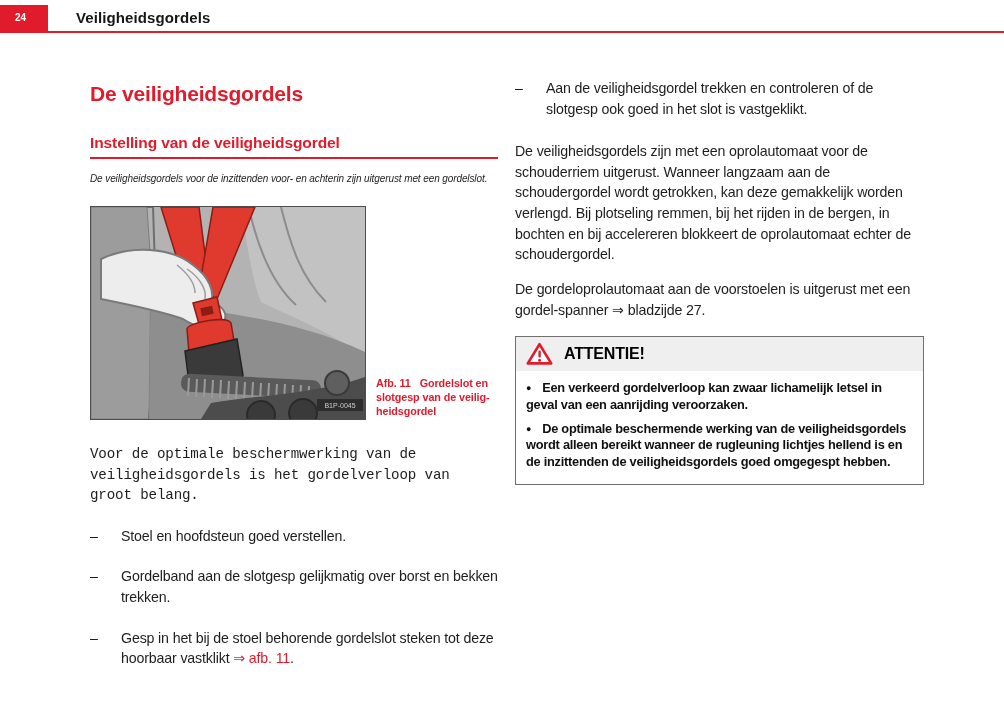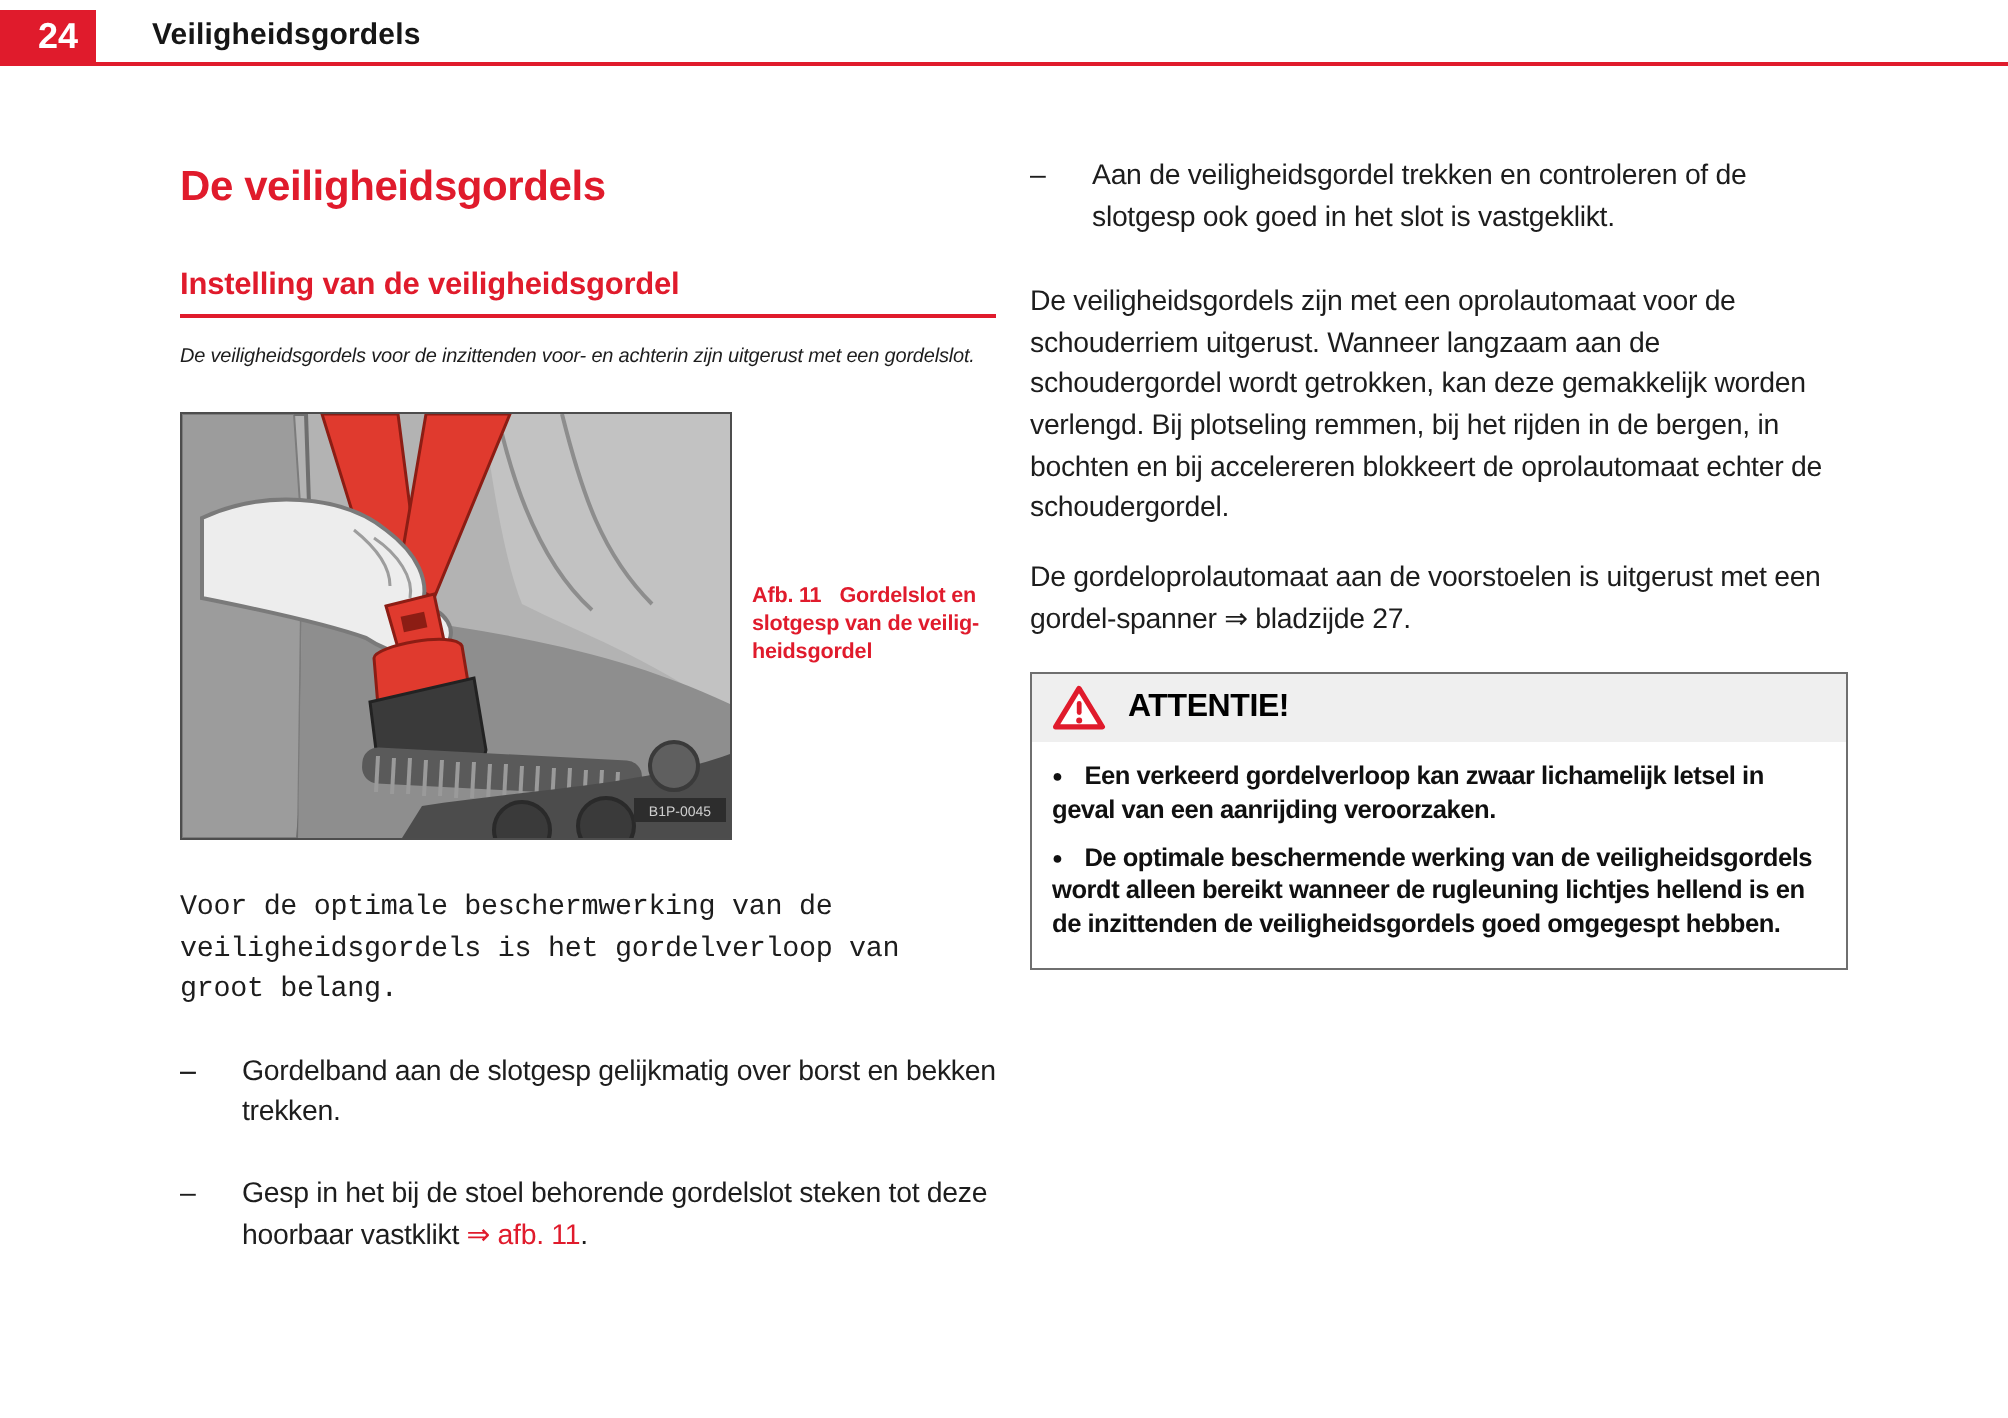--- a/index.html
+++ b/index.html
@@ -3,22 +3,22 @@
 <meta charset="utf-8">
 <style>
   html,body{margin:0;padding:0;background:#ffffff;}
   .page{
     position:relative;width:1004px;height:709px;background:#ffffff;overflow:hidden;
     font-family:"Liberation Sans","DejaVu Sans",sans-serif;color:#1d1d1d;
   }
   
   .page-number-box{
     position:absolute;left:0;top:5px;width:48px;height:26px;background:#e01b2c;
-    color:#ffffff;font-size:18px;font-weight:bold;text-align:right;
-    line-height:26px;padding-right:9px;box-sizing:border-box;
+    color:#ffffff;font-size:10px;font-weight:bold;text-align:right;
+    line-height:26px;padding-right:22px;box-sizing:border-box;
   }
   .header-title{
     position:absolute;left:76px;top:5px;height:26px;line-height:26px;
     font-size:15px;font-weight:bold;color:#161616;letter-spacing:.1px;
   }
   .header-rule{position:absolute;left:0;top:31px;width:1004px;height:2px;background:#e01b2c;}
   
   .col-left{position:absolute;left:90px;top:75px;width:408px;}
   .col-right{position:absolute;left:515px;top:78px;width:409px;}
   h1.doc-title{margin:7px 0 0 0;font-size:21px;font-weight:bold;color:#e01b2c;letter-spacing:-.2px;}
@@ -27,21 +27,21 @@
     padding-bottom:5px;border-bottom:2px solid #e01b2c;letter-spacing:-.1px;
   }
   .intro{margin-top:12px;font-size:10px;font-style:italic;line-height:1.5;color:#1d1d1d;letter-spacing:-.1px;}
   .body-text{font-size:14.2px;line-height:1.45;letter-spacing:-.15px;color:#1d1d1d;}
   .para1-left{margin-top:24px;font-family:Liberation Mono, monospace;}
   .dash-list{margin-top:20px;}
   .dash-item{position:relative;padding-left:31px;margin-bottom:20px;}
   .dash-item .dash{position:absolute;left:0;top:0;}
   .ref-red{color:#e01b2c;}
   
-  .figure-row{margin-top:20px;display:flex;align-items:center;gap:10px;}
+  .figure-row{margin-top:20px;display:flex;align-items:flex-end;gap:10px;}
   .figure-frame{
     width:276px;height:214px;border:1px solid #4d4d4d;box-sizing:border-box;
     background:#b3b3b3;flex:0 0 auto;overflow:hidden;
   }
   .figure-caption{
     width:122px;font-size:10.8px;font-weight:bold;color:#e01b2c;
     line-height:1.3;padding-bottom:2px;letter-spacing:-.1px;
   }
   .figure-caption .cap-label{margin-right:9px;}
   
@@ -137,21 +137,21 @@
       <div class="figure-caption">
         <span class="cap-label">Afb. 11</span><span>Gordelslot en slotgesp van de veilig-heidsgordel</span>
       </div>
     </div>
 
     <p class="body-text para1-left">Voor de optimale beschermwerking van de veiligheidsgordels is het gordelverloop van groot belang.</p>
 
     <div class="dash-list">
       <div class="dash-item body-text">
         <span class="dash">–</span>
-        <span class="ref-red"></span><span></span>
+        <span>Stoel en hoofdsteun goed verstellen.</span><span class="ref-red"></span><span></span>
       </div>
       <div class="dash-item body-text">
         <span class="dash">–</span>
         <span>Gordelband aan de slotgesp gelijkmatig over borst en bekken trekken.</span><span class="ref-red"></span><span></span>
       </div>
       <div class="dash-item body-text">
         <span class="dash">–</span>
         <span>Gesp in het bij de stoel behorende gordelslot steken tot deze hoorbaar vastklikt </span><span class="ref-red">⇒ afb. 11</span><span>.</span>
       </div>
     </div>

